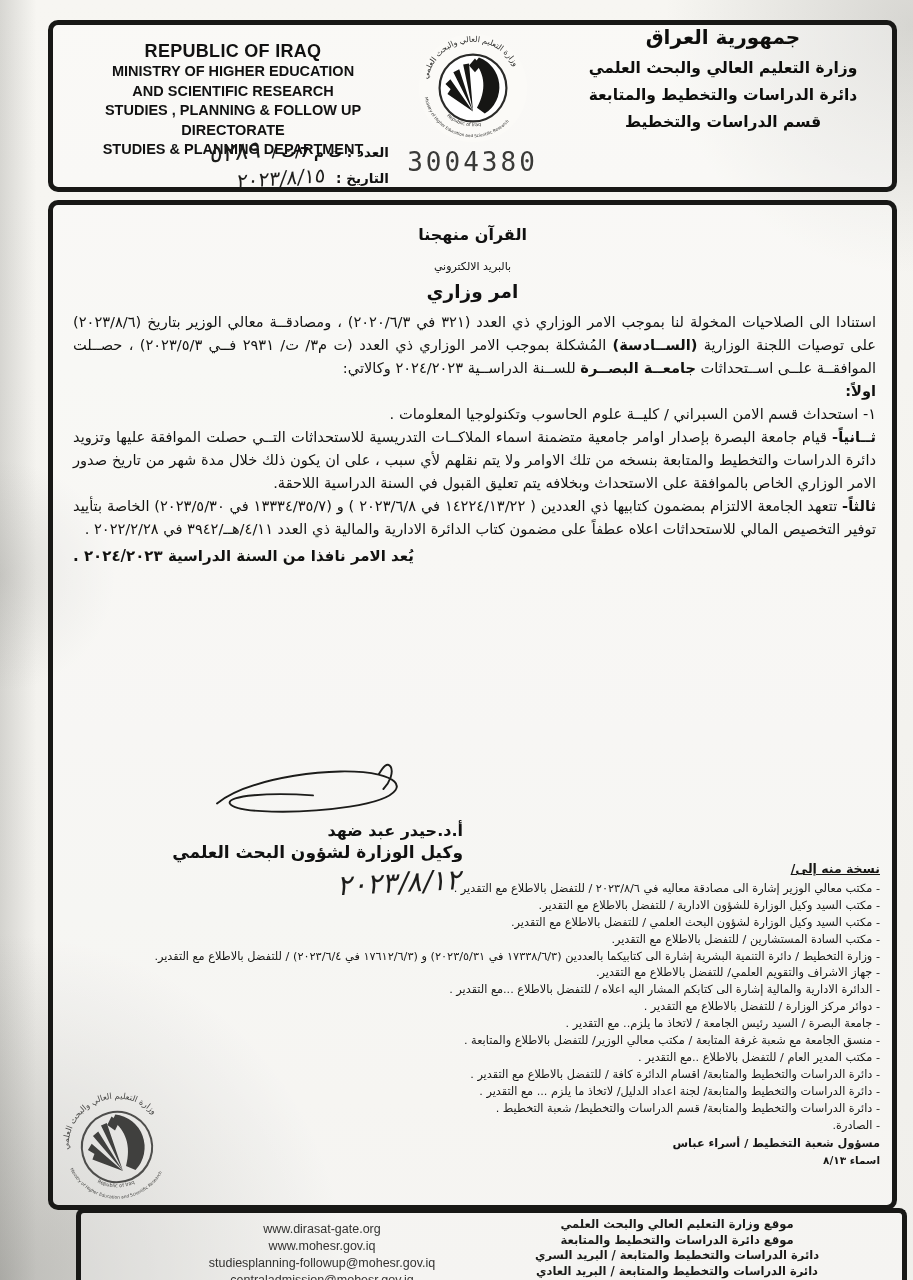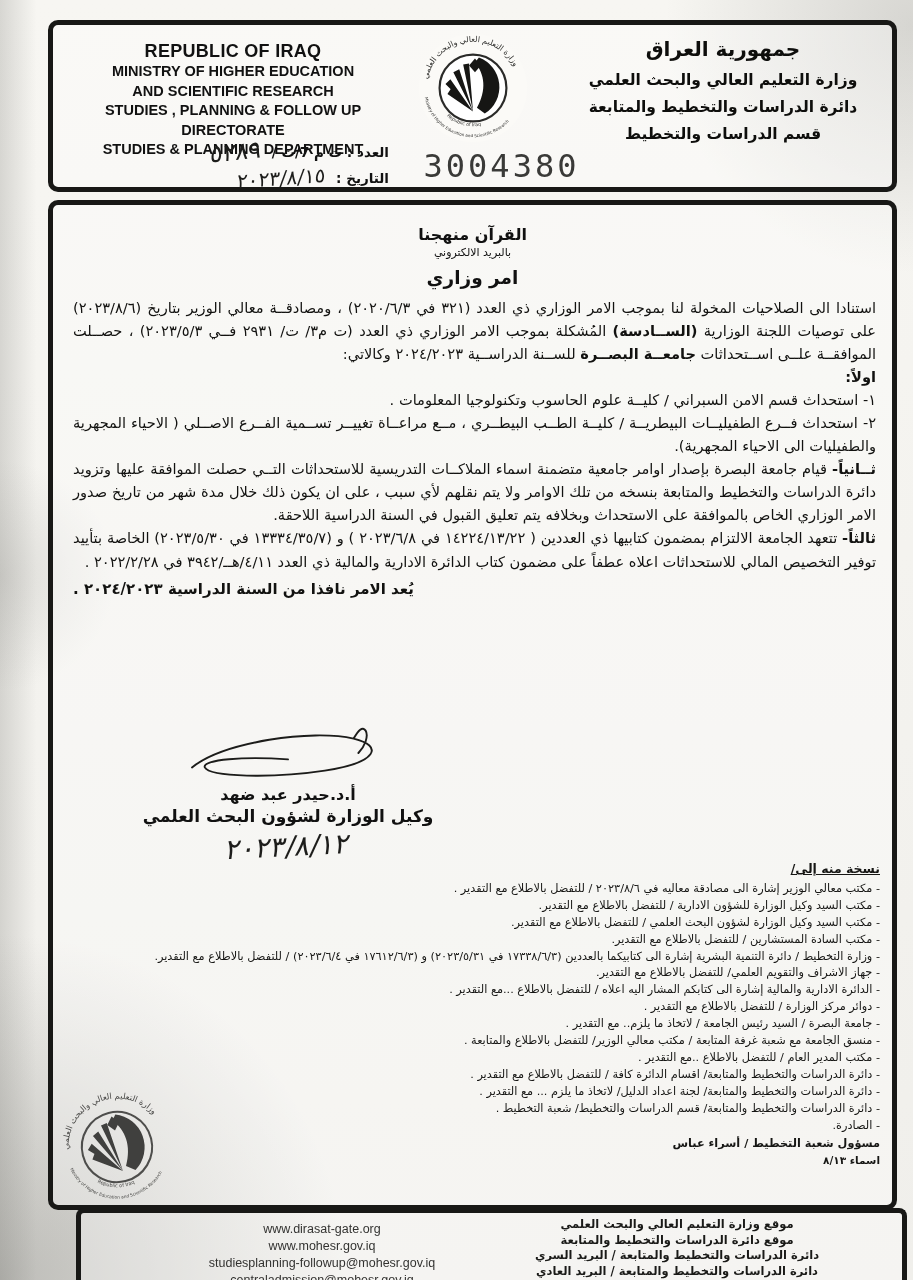--- a/index.html
+++ b/index.html
@@ -20,39 +20,39 @@
   .en-l0{font-size:18px;letter-spacing:.3px;}
   .en-l{font-size:14.5px;line-height:1.35;}
   .hdr-nums{position:absolute;left:26px;top:114px;width:310px;direction:rtl;color:#111;}
   .num-row,.date-row{display:flex;align-items:center;gap:10px;height:26px;}
   .lbl{font-size:13.5px;font-weight:700;white-space:nowrap;}
   .hand{display:inline-block;font-size:24px;font-weight:400;color:#1d1d1b;
     transform:rotate(-6deg) skewX(-10deg);letter-spacing:4px;}
   .hand-sm{font-size:20px;letter-spacing:2px;transform:rotate(-4deg) skewX(-8deg);}
   .hdr-logo{position:absolute;left:50%;top:4px;transform:translateX(-50%);width:118px;height:118px;}
   .stamp-number{position:absolute;left:50%;transform:translateX(-50%);top:122px;
-    font-family:"DejaVu Sans Mono",monospace;font-size:32px;letter-spacing:3px;color:#3a3a38;margin-left:29px;}
-  .hdr-ar{position:absolute;right:14px;top:12px;width:310px;direction:rtl;text-align:center;color:#0e0e0c;}
+    font-family:"DejaVu Sans Mono",monospace;font-size:26px;letter-spacing:3px;color:#3a3a38;}
+  .hdr-ar{position:absolute;right:14px;top:0;width:310px;direction:rtl;text-align:center;color:#0e0e0c;}
   .ar-l0{font-size:20px;font-weight:700;margin-bottom:6px;}
   .ar-l{font-size:15.5px;font-weight:700;line-height:1.75;}
 
   
   .body-box{left:48px;top:200px;width:839px;height:1000px;}
   .center-head{margin-top:20px;text-align:center;direction:rtl;color:#111;}
   .motto{font-size:16px;font-weight:700;}
-  .channel{font-size:11px;margin-top:2px;}
+  .channel{font-size:11px;margin-top:16px;}
   .order-title{font-size:18.5px;font-weight:700;margin-top:8px;}
   .main-text{direction:rtl;text-align:justify;color:#121210;
     font-size:14.6px;line-height:1.58;padding:0 16px 0 20px;}
   .main-text p{margin:0;}
   .intro{margin-top:8px !important;}
   .b{font-weight:700;}
   .effective{text-align:left;font-weight:700;font-size:15px;margin-top:5px !important;}
 
-  .sig-block{position:absolute;left:60px;top:516px;width:350px;text-align:center;direction:rtl;color:#111;}
+  .sig-block{position:absolute;left:60px;top:552px;width:350px;direction:rtl;color:#111;}
   .sig-swoosh{width:300px;height:64px;}
   .sig-name{font-size:16px;font-weight:700;margin-top:-4px;}
   .sig-title{font-size:17px;font-weight:700;margin-top:2px;}
   .sig-date{font-size:28px;margin-top:4px;letter-spacing:5px;transform:rotate(-3deg) skewX(-12deg);display:inline-block;color:#1d1d1b;}
 
   .cc-block{position:absolute;right:12px;left:8px;top:655px;direction:rtl;text-align:right;color:#161614;
     font-size:11.3px;line-height:1.5;}
   .cc-heading{font-size:12.5px;font-weight:700;text-decoration:underline;margin-bottom:2px;}
   .cc-item{padding-left:6px;text-align:right;}
   .cc-signer{font-weight:700;margin-top:1px;}
@@ -129,21 +129,20 @@
     <div class="center-head">
       <div class="motto">القرآن منهجنا</div>
       <div class="channel">بالبريد الالكتروني</div>
       <div class="order-title">امر وزاري</div>
     </div>
 
     <div class="main-text">
       <p class="intro"><span>استنادا الى الصلاحيات المخولة لنا بموجب الامر الوزاري ذي العدد (٣٢١ في ٢٠٢٠/٦/٣) ، ومصادقــة معالي الوزير بتاريخ (٢٠٢٣/٨/٦) على توصيات اللجنة الوزارية </span><span class="b">(الســادسة)</span><span> المُشكلة بموجب الامر الوزاري ذي العدد (ت م٣/ ت/ ٢٩٣١ فــي ٢٠٢٣/٥/٣) ، حصــلت الموافقــة علــى اســتحداثات </span><span class="b">جامعــة البصــرة</span><span> للســنة الدراســية ٢٠٢٤/٢٠٢٣ وكالاتي:</span></p>
       <p class="b">اولاً:</p>
       <p>١- استحداث قسم الامن السبراني / كليــة علوم الحاسوب وتكنولوجيا المعلومات .</p>
-      <p>٢- استحداث فــرع الطفيليــات البيطريــة / كليــة الطــب البيطــري ، مــع مراعــاة تغييــر تســمية الفــرع الاصــلي ( الاحياء المجهرية والطفيليات الى الاحياء المجهرية).</p>
       <p><span class="b">ثــانياً-</span><span> قيام جامعة البصرة بإصدار اوامر جامعية متضمنة اسماء الملاكــات التدريسية للاستحداثات التــي حصلت الموافقة عليها وتزويد دائرة الدراسات والتخطيط والمتابعة بنسخه من تلك الاوامر ولا يتم نقلهم لأي سبب ، على ان يكون ذلك خلال مدة شهر من تاريخ صدور الامر الوزاري الخاص بالموافقة على الاستحداث وبخلافه يتم تعليق القبول في السنة الدراسية اللاحقة.</span></p>
       <p><span class="b">ثالثاً-</span><span> تتعهد الجامعة الالتزام بمضمون كتابيها ذي العددين ( ١٤٢٢٤/١٣/٢٢ في ٢٠٢٣/٦/٨ ) و (١٣٣٣٤/٣٥/٧ في ٢٠٢٣/٥/٣٠) الخاصة بتأييد توفير التخصيص المالي للاستحداثات اعلاه عطفاً على مضمون كتاب الدائرة الادارية والمالية ذي العدد ٤/١١/هــ/٣٩٤٢ في ٢٠٢٢/٢/٢٨ .</span></p>
       <p class="effective">يُعد الامر نافذا من السنة الدراسية ٢٠٢٤/٢٠٢٣ .</p>
     </div>
 
     <div class="sig-block">
       <svg class="sig-swoosh" viewBox="0 0 300 80">
         <path d="M30 58 C 70 26, 180 10, 232 22 C 270 31, 262 52, 196 62 C 130 72, 52 70, 46 58 C 42 48, 96 44, 150 48 M232 22 C 238 12, 243 6, 247 12 C 251 19, 246 32, 238 40" fill="none" stroke="#1c1c1a" stroke-width="2.4" stroke-linecap="round"></path>
       </svg>
       <div class="sig-name">أ.د.حيدر عبد ضهد</div>

